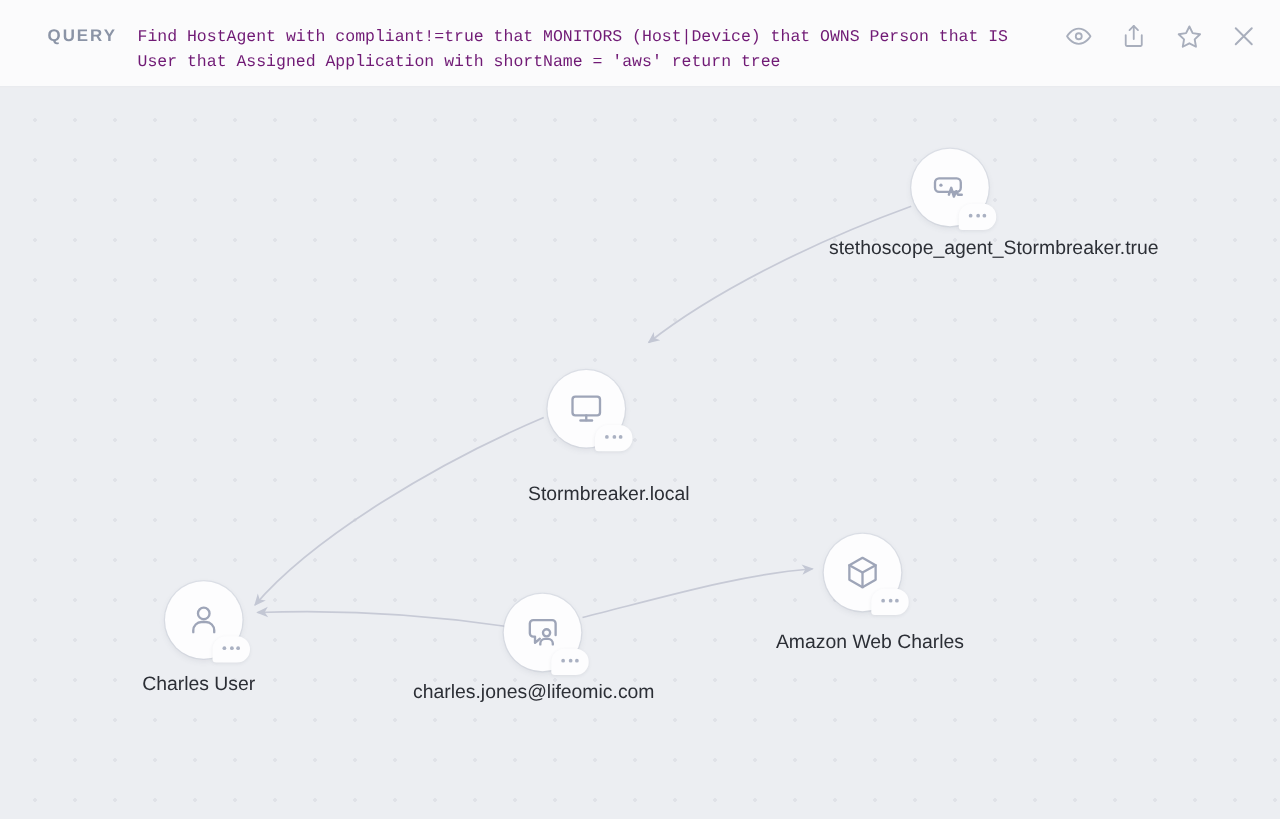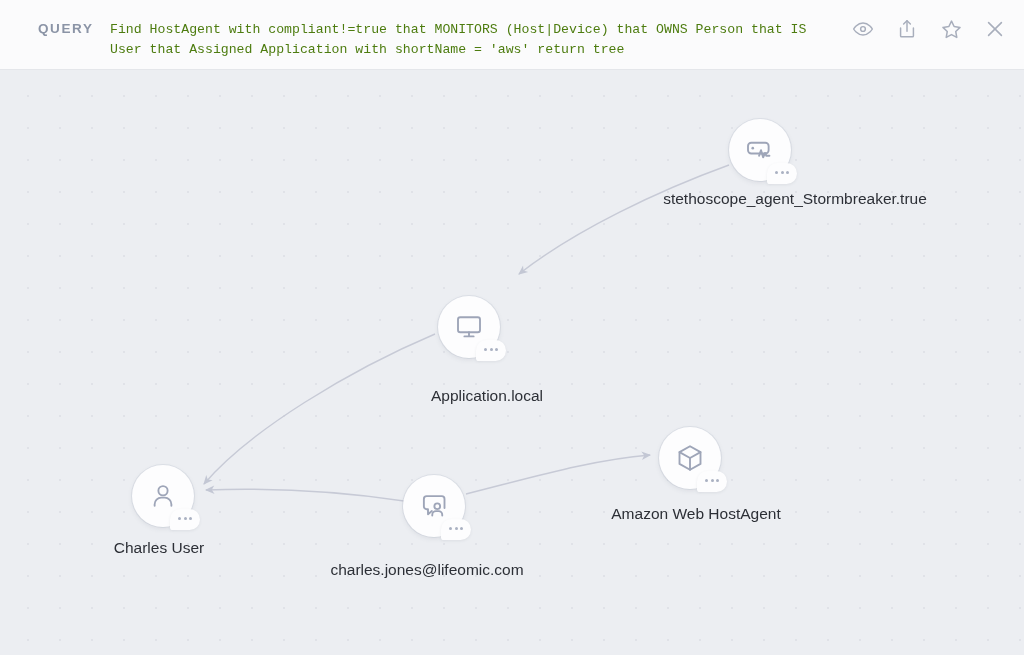--- a/index.html
+++ b/index.html
@@ -27,21 +27,21 @@
     letter-spacing: 1.6px;
     color: #8b94a6;
     user-select: none;
   }
   #query-text {
     position: absolute; left: 110px; top: 20px;
     width: 720px;
     font-family: "Liberation Mono", monospace;
     font-size: 13.2px;
     line-height: 19.5px;
-    color: #4d7c0f;
+    color: #701a75;
     white-space: pre-wrap;
     word-break: break-word;
   }
   #header-actions {
     position: absolute; right: 14px; top: 14px;
     display: flex; align-items: center; gap: 14px;
   }
   .hdr-icon {
     width: 30px; height: 30px;
     display: flex; align-items: center; justify-content: center;
@@ -182,37 +182,37 @@
           <path d="M12 16.2v3.1"></path>
           <path d="M8.3 19.5h7.4"></path>
         </svg>
       </div>
       <div class="node-tail">
           <i></i>
           <i></i>
           <i></i>
         </div>
     </div>
-    <div class="node-label" style="left:487px; top:317px;">Application.local</div>
+    <div class="node-label" style="left:487px; top:317px;">Stormbreaker.local</div>
 
     <div class="node" style="left:690px; top:388px;">
       <div class="node-circle">
         <svg width="30" height="30" viewBox="0 0 24 24" fill="none" stroke="currentColor" stroke-width="1.5" stroke-linecap="round" stroke-linejoin="round">
           <path d="M12 2.6l8.4 4.7v9.4L12 21.4 3.6 16.7V7.3z"></path>
           <path d="M3.6 7.3L12 12l8.4-4.7"></path>
           <path d="M12 12v9.4"></path>
         </svg>
       </div>
       <div class="node-tail">
           <i></i>
           <i></i>
           <i></i>
         </div>
     </div>
-    <div class="node-label" style="left:696px; top:435px;">Amazon Web HostAgent</div>
+    <div class="node-label" style="left:696px; top:435px;">Amazon Web Charles</div>
 
     <div class="node" style="left:163px; top:426px;">
       <div class="node-circle">
         <svg width="30" height="30" viewBox="0 0 24 24" fill="none" stroke="currentColor" stroke-width="1.5" stroke-linecap="round" stroke-linejoin="round">
           <circle cx="12" cy="7.8" r="3.7"></circle>
           <path d="M5.3 19.8v-1.2a5.3 5.3 0 0 1 5.3-5.3h2.8a5.3 5.3 0 0 1 5.3 5.3v1.2"></path>
         </svg>
       </div>
       <div class="node-tail">
           <i></i>
@@ -229,16 +229,16 @@
           <circle cx="14.6" cy="12.2" r="2.3"></circle>
           <path d="M10.6 19.6v-0.5a3 3 0 0 1 3-3h2a3 3 0 0 1 3 3v0.5"></path>
         </svg>
       </div>
       <div class="node-tail">
           <i></i>
           <i></i>
           <i></i>
         </div>
     </div>
-    <div class="node-label" style="left:427px; top:491px;">charles.jones@lifeomic.com</div>
+    <div class="node-label" style="left:427px; top:475px;">charles.jones@lifeomic.com</div>
 
   </div>
 </div>
 
 </body></html>

